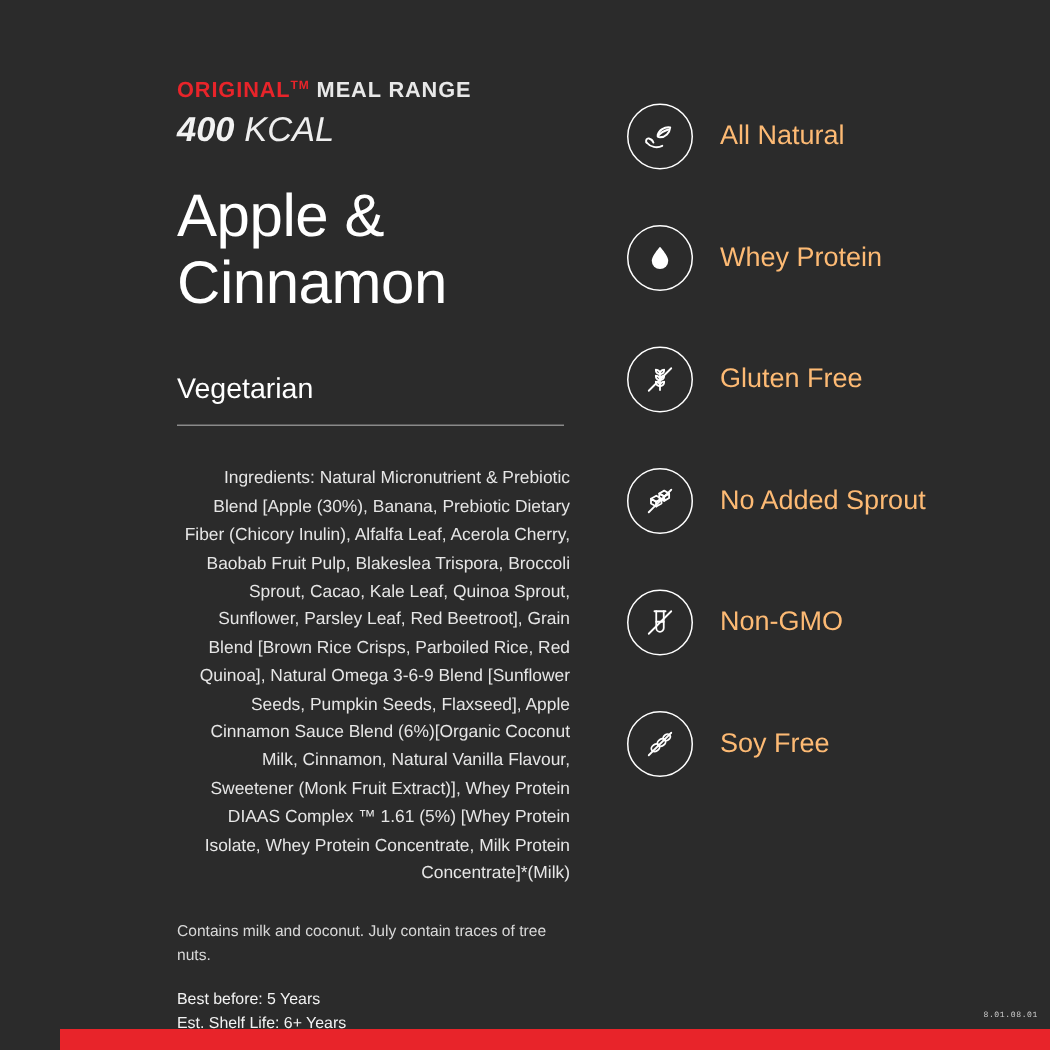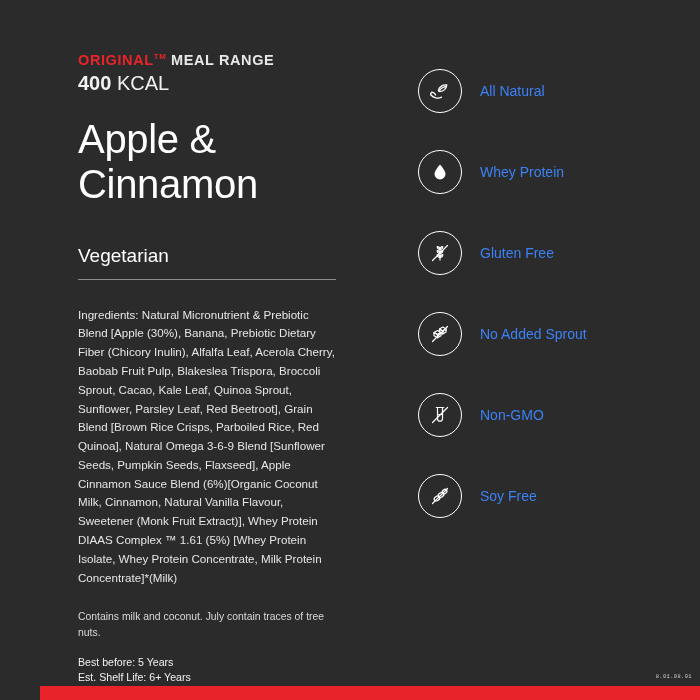--- a/index.html
+++ b/index.html
@@ -13,43 +13,44 @@
     position: relative;
   }
   .page {
     position: absolute;
     inset: 0;
     display: flex;
     padding: 40px 0 0 0;
   }
   .left {
     width: 380px;
-    padding-left: 78px;
+    padding-left: 118px;
     padding-right: 10px;
   }
   .right {
     flex: 1;
     padding-left: 38px;
     padding-top: 10px;
   }
   .range-line {
     font-size: 14.5px;
     letter-spacing: 0.6px;
     color: #e8242a;
     font-weight: bold;
     margin: 12px 0 4px 0;
     white-space: nowrap;
   }
   .range-line .sup { font-size: 8px; vertical-align: super; }
   .range-line .range-word { color: #e8e8e8; font-weight: bold; }
   .kcal {
     margin: 2px 0 0 0;
-    font-size: 20px;
+    font-size: 23px;
     color: #f2f2f2;
     font-weight: 400;
+    font-style: italic;
   }
   .kcal .num { font-weight: bold; }
   .kcal .unit { font-weight: 300; color: #efefef; }
   .product-name {
     margin: 22px 0 0 0;
     font-size: 40px;
     line-height: 1.12;
     font-weight: 400;
     color: #ffffff;
     letter-spacing: -0.3px;
@@ -66,20 +67,21 @@
     height: 1px;
     background: #8a8a8a;
   }
   .ingredients-body {
     margin-top: 26px;
     font-size: 11.6px;
     line-height: 1.62;
     color: #e6e6e6;
     width: 262px;
     font-weight: 400;
+    text-align: right;
   }
   .allergen {
     margin-top: 22px;
     font-size: 10.4px;
     line-height: 1.5;
     color: #d8d8d8;
     width: 258px;
   }
   .shelf {
     margin-top: 14px;
@@ -98,22 +100,22 @@
     border: 1.4px solid #ffffff;
     border-radius: 50%;
     display: flex;
     align-items: center;
     justify-content: center;
     flex: 0 0 44px;
   }
   .feature-icon svg { display: block; }
   .feature-label {
     margin-left: 18px;
-    font-size: 14px;
-    color: #3b82f6;
+    font-size: 18px;
+    color: #fdba74;
     font-weight: 400;
   }
   .footer-bar {
     position: absolute;
     left: 40px; right: 0; bottom: 0;
     height: 14px;
     background: #e8242a;
   }
   .batch {
     position: absolute;

